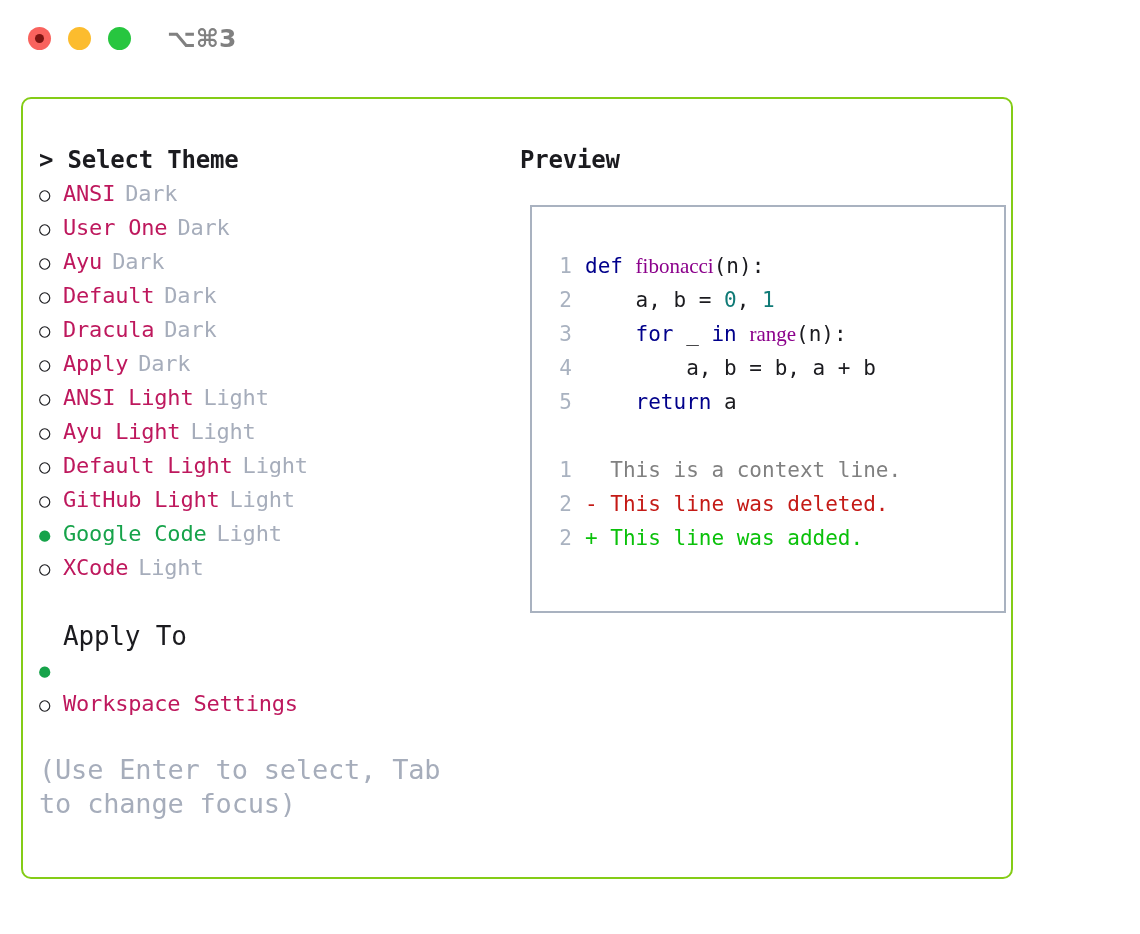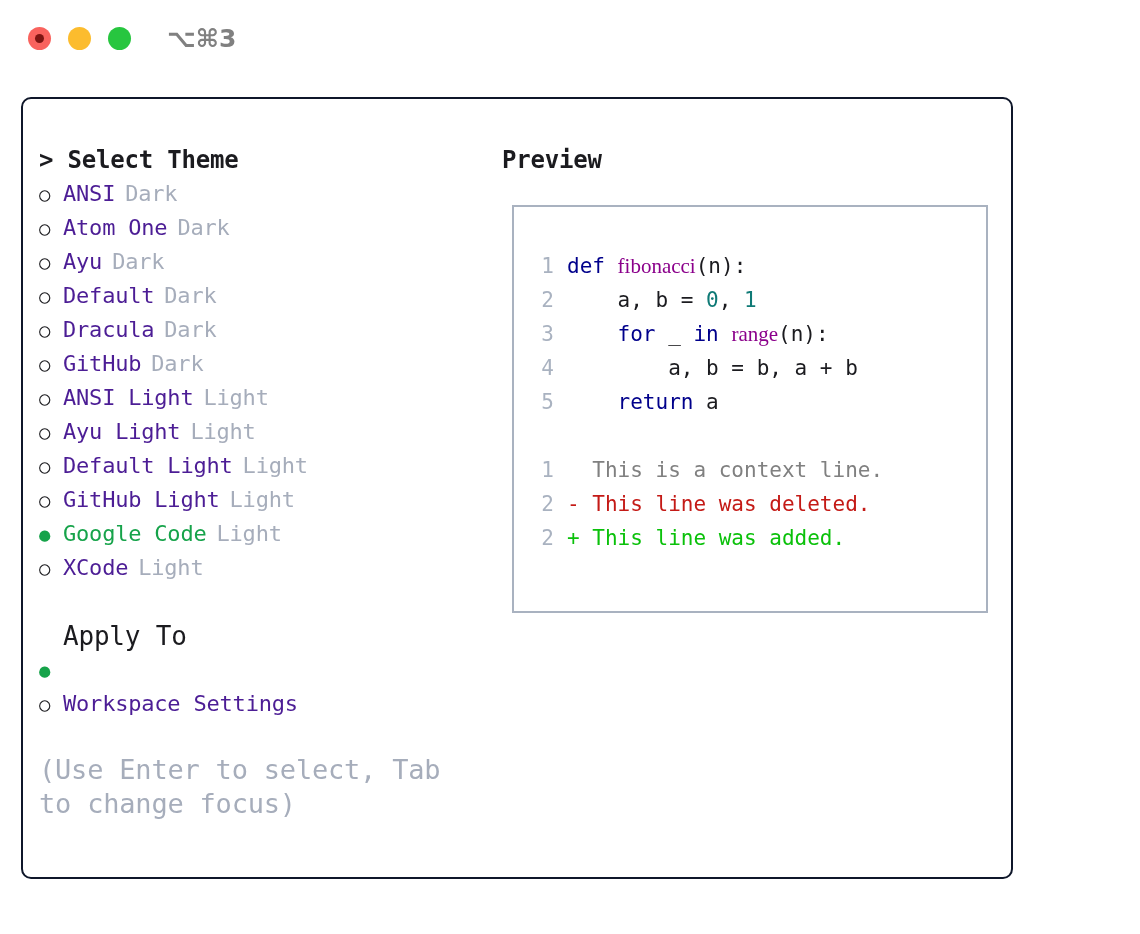--- a/index.html
+++ b/index.html
@@ -63,21 +63,21 @@
     white-space: pre;
   }
 
   
   #panel {
     position: absolute;
     left: 21px;
     top: 97px;
     width: 992px;
     height: 782px;
-    border: 2px solid #0f172a;
+    border: 2px solid #84cc16;
     border-radius: 10px;
     background: #ffffff;
     box-sizing: border-box;
   }
 
   
   #left-col {
     position: absolute;
     left: 16px;
     top: 44px;
@@ -105,21 +105,21 @@
     letter-spacing: -0.2px;
   }
   .bullet {
     display: inline-block;
     width: 24px;
     flex: 0 0 24px;
     color: #1b1b1f;
     font-size: 19px;
   }
   .bullet.sel { color: #16a34a; }
-  .opt-label { color: #4c1d95; }
+  .opt-label { color: #be185d; }
   .opt-row.selected .opt-label { color: #16a34a; }
   .opt-tag {
     color: #a6adbb;
     margin-left: 10px;
   }
   #apply-head {
     font-size: 26px;
     line-height: 34px;
     color: #1b1b1f;
     padding-left: 24px;
@@ -132,21 +132,21 @@
     font-size: 27px;
     line-height: 34px;
     color: #a6adbb;
     width: 410px;
     letter-spacing: -0.2px;
   }
 
   
   #right-col {
     position: absolute;
-    left: 479px;
+    left: 497px;
     top: 44px;
     width: 480px;
   }
   #preview-box {
     position: absolute;
     left: 10px;
     top: 62px;
     width: 476px;
     height: 408px;
     border: 2px solid #a9b2c0;
@@ -193,25 +193,25 @@
     <div class="traffic" id="tl-max"></div>
     <div id="window-title">⌥⌘3</div>
   </div>
 
   <div id="panel">
 
     <div id="left-col">
       <div class="section-title">&gt; Select Theme</div>
       <ul id="theme-list">
           <li class="opt-row"><span class="bullet">○</span><span class="opt-label">ANSI</span><span class="opt-tag">Dark</span></li>
-          <li class="opt-row"><span class="bullet">○</span><span class="opt-label">Atom One</span><span class="opt-tag">Dark</span></li>
+          <li class="opt-row"><span class="bullet">○</span><span class="opt-label">User One</span><span class="opt-tag">Dark</span></li>
           <li class="opt-row"><span class="bullet">○</span><span class="opt-label">Ayu</span><span class="opt-tag">Dark</span></li>
           <li class="opt-row"><span class="bullet">○</span><span class="opt-label">Default</span><span class="opt-tag">Dark</span></li>
           <li class="opt-row"><span class="bullet">○</span><span class="opt-label">Dracula</span><span class="opt-tag">Dark</span></li>
-          <li class="opt-row"><span class="bullet">○</span><span class="opt-label">GitHub</span><span class="opt-tag">Dark</span></li>
+          <li class="opt-row"><span class="bullet">○</span><span class="opt-label">Apply</span><span class="opt-tag">Dark</span></li>
           <li class="opt-row"><span class="bullet">○</span><span class="opt-label">ANSI Light</span><span class="opt-tag">Light</span></li>
           <li class="opt-row"><span class="bullet">○</span><span class="opt-label">Ayu Light</span><span class="opt-tag">Light</span></li>
           <li class="opt-row"><span class="bullet">○</span><span class="opt-label">Default Light</span><span class="opt-tag">Light</span></li>
           <li class="opt-row"><span class="bullet">○</span><span class="opt-label">GitHub Light</span><span class="opt-tag">Light</span></li>
           <li class="opt-row selected"><span class="bullet sel">●</span><span class="opt-label">Google Code</span><span class="opt-tag">Light</span></li>
           <li class="opt-row"><span class="bullet">○</span><span class="opt-label">XCode</span><span class="opt-tag">Light</span></li>
         </ul>
       <div id="spacer-1"></div>
       <div id="apply-head">Apply To</div>
       <ul id="apply-list">

